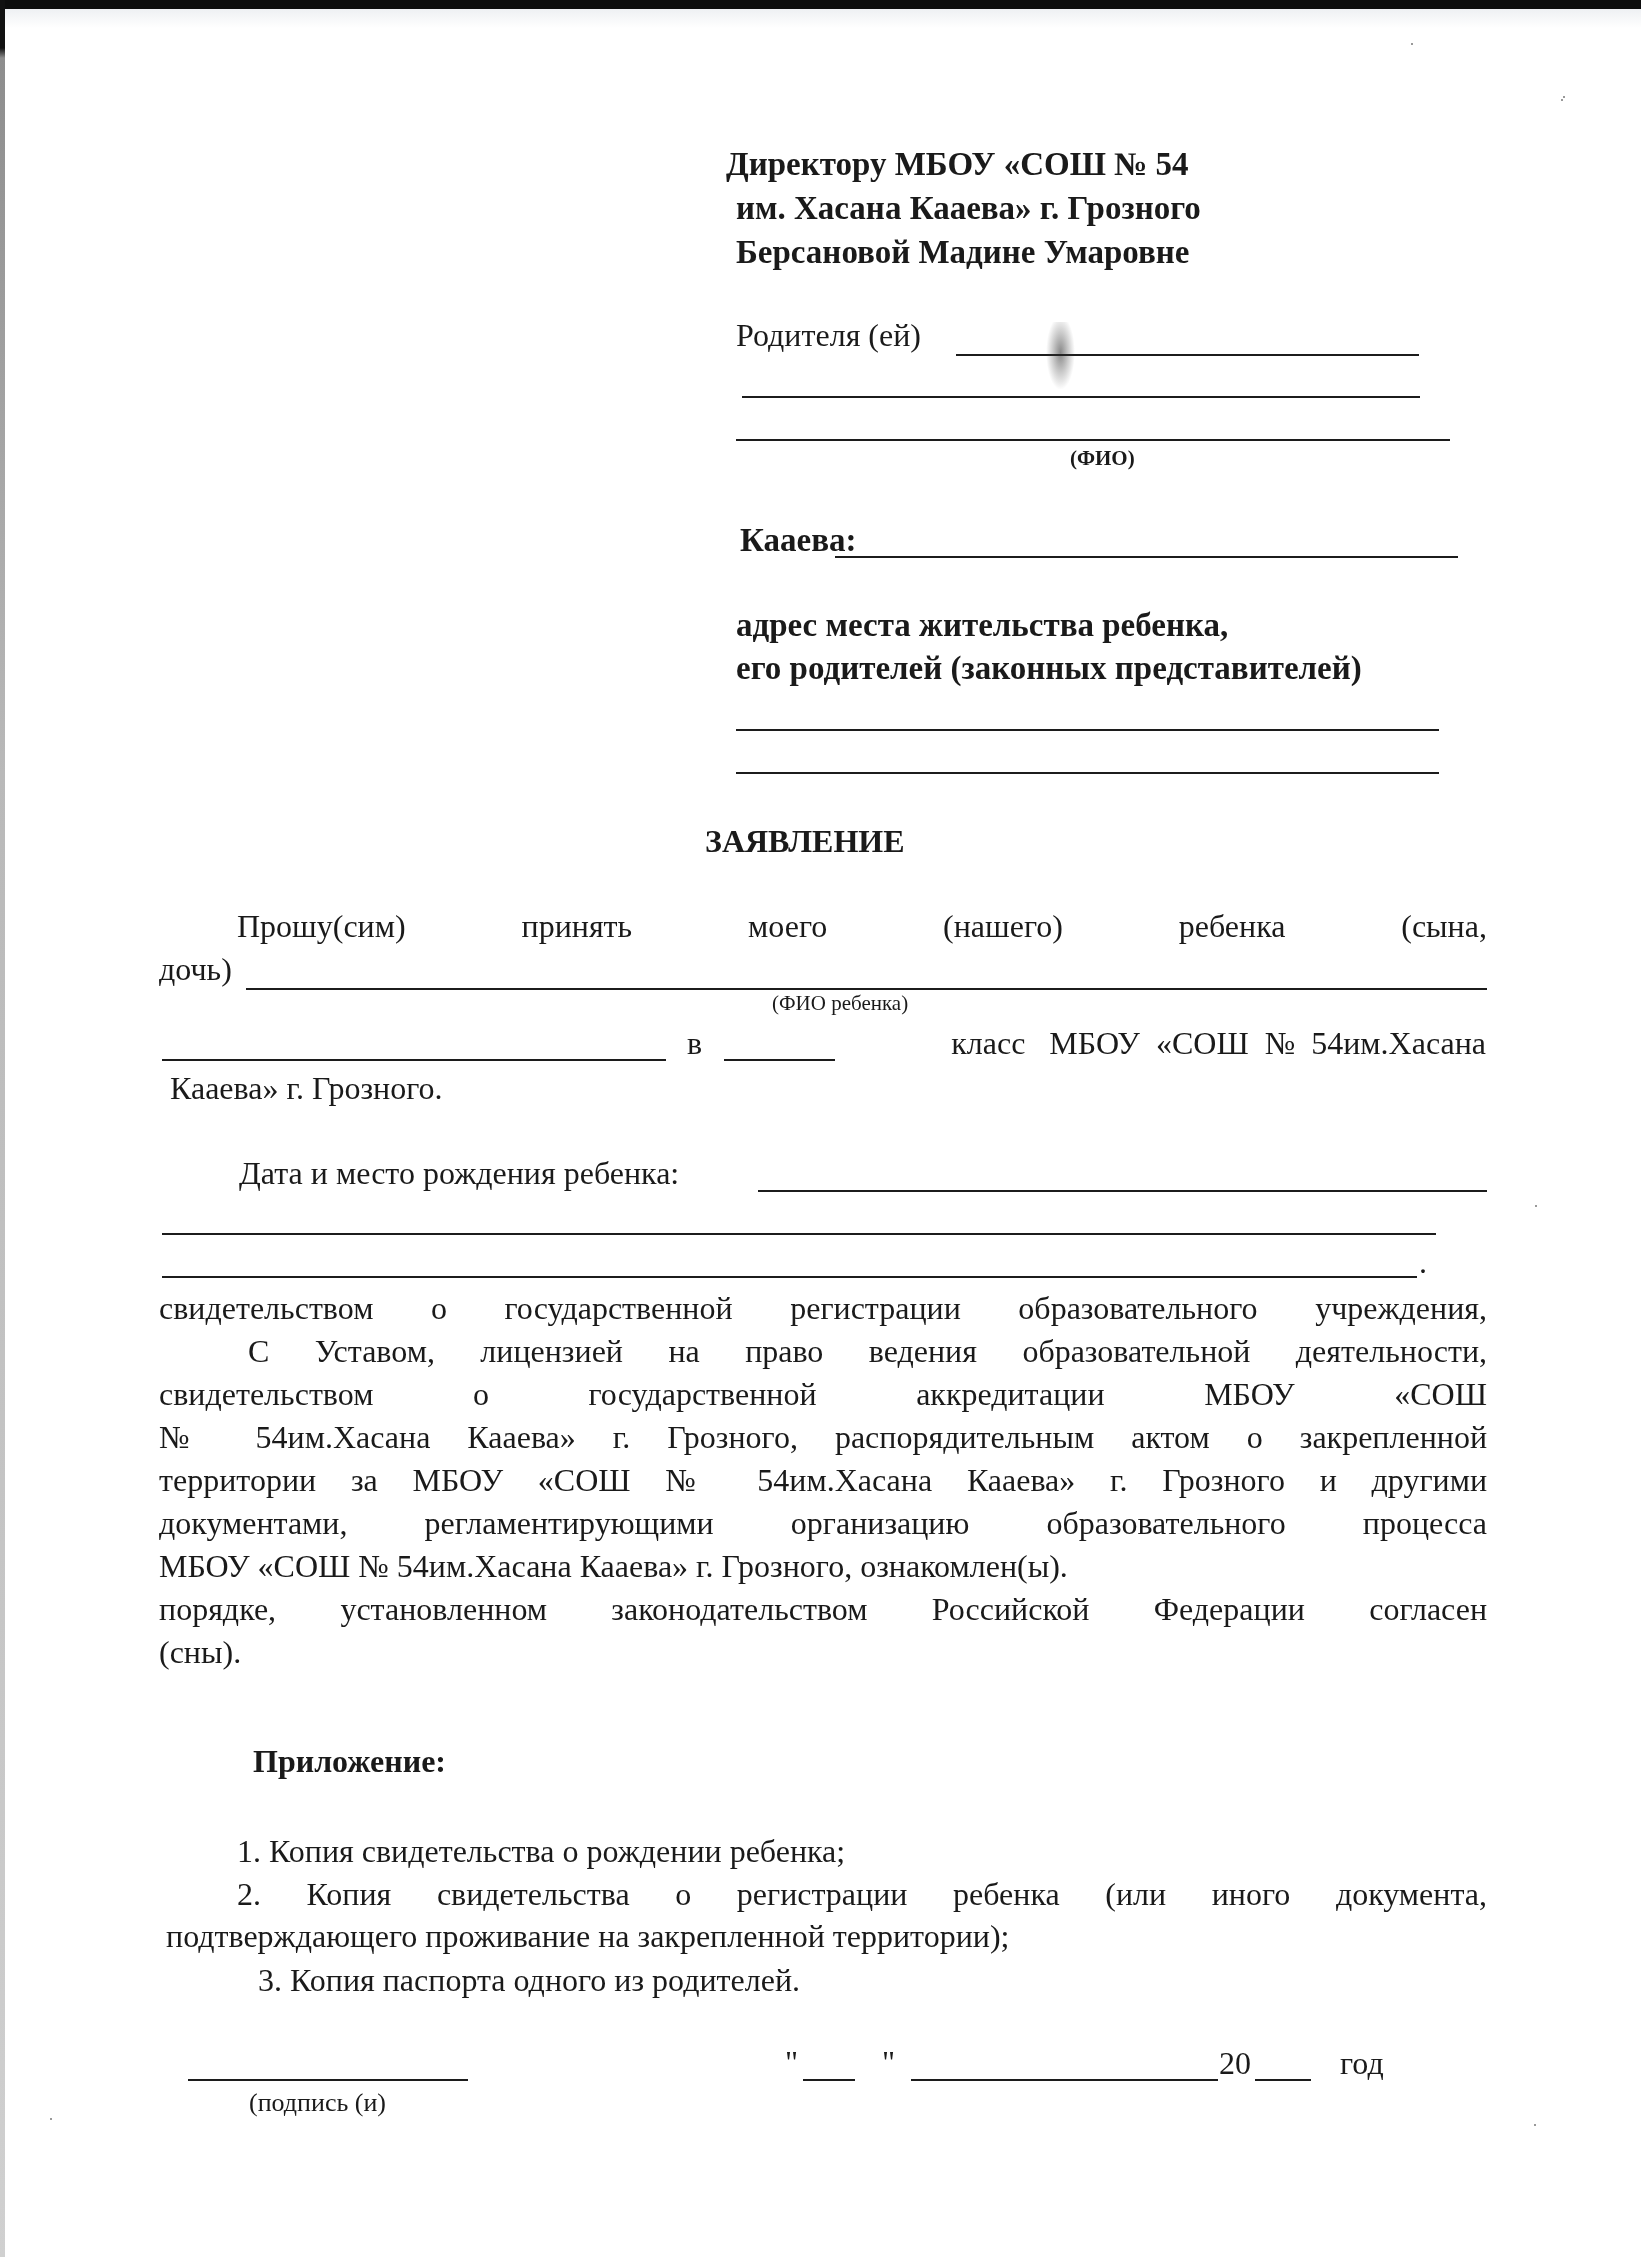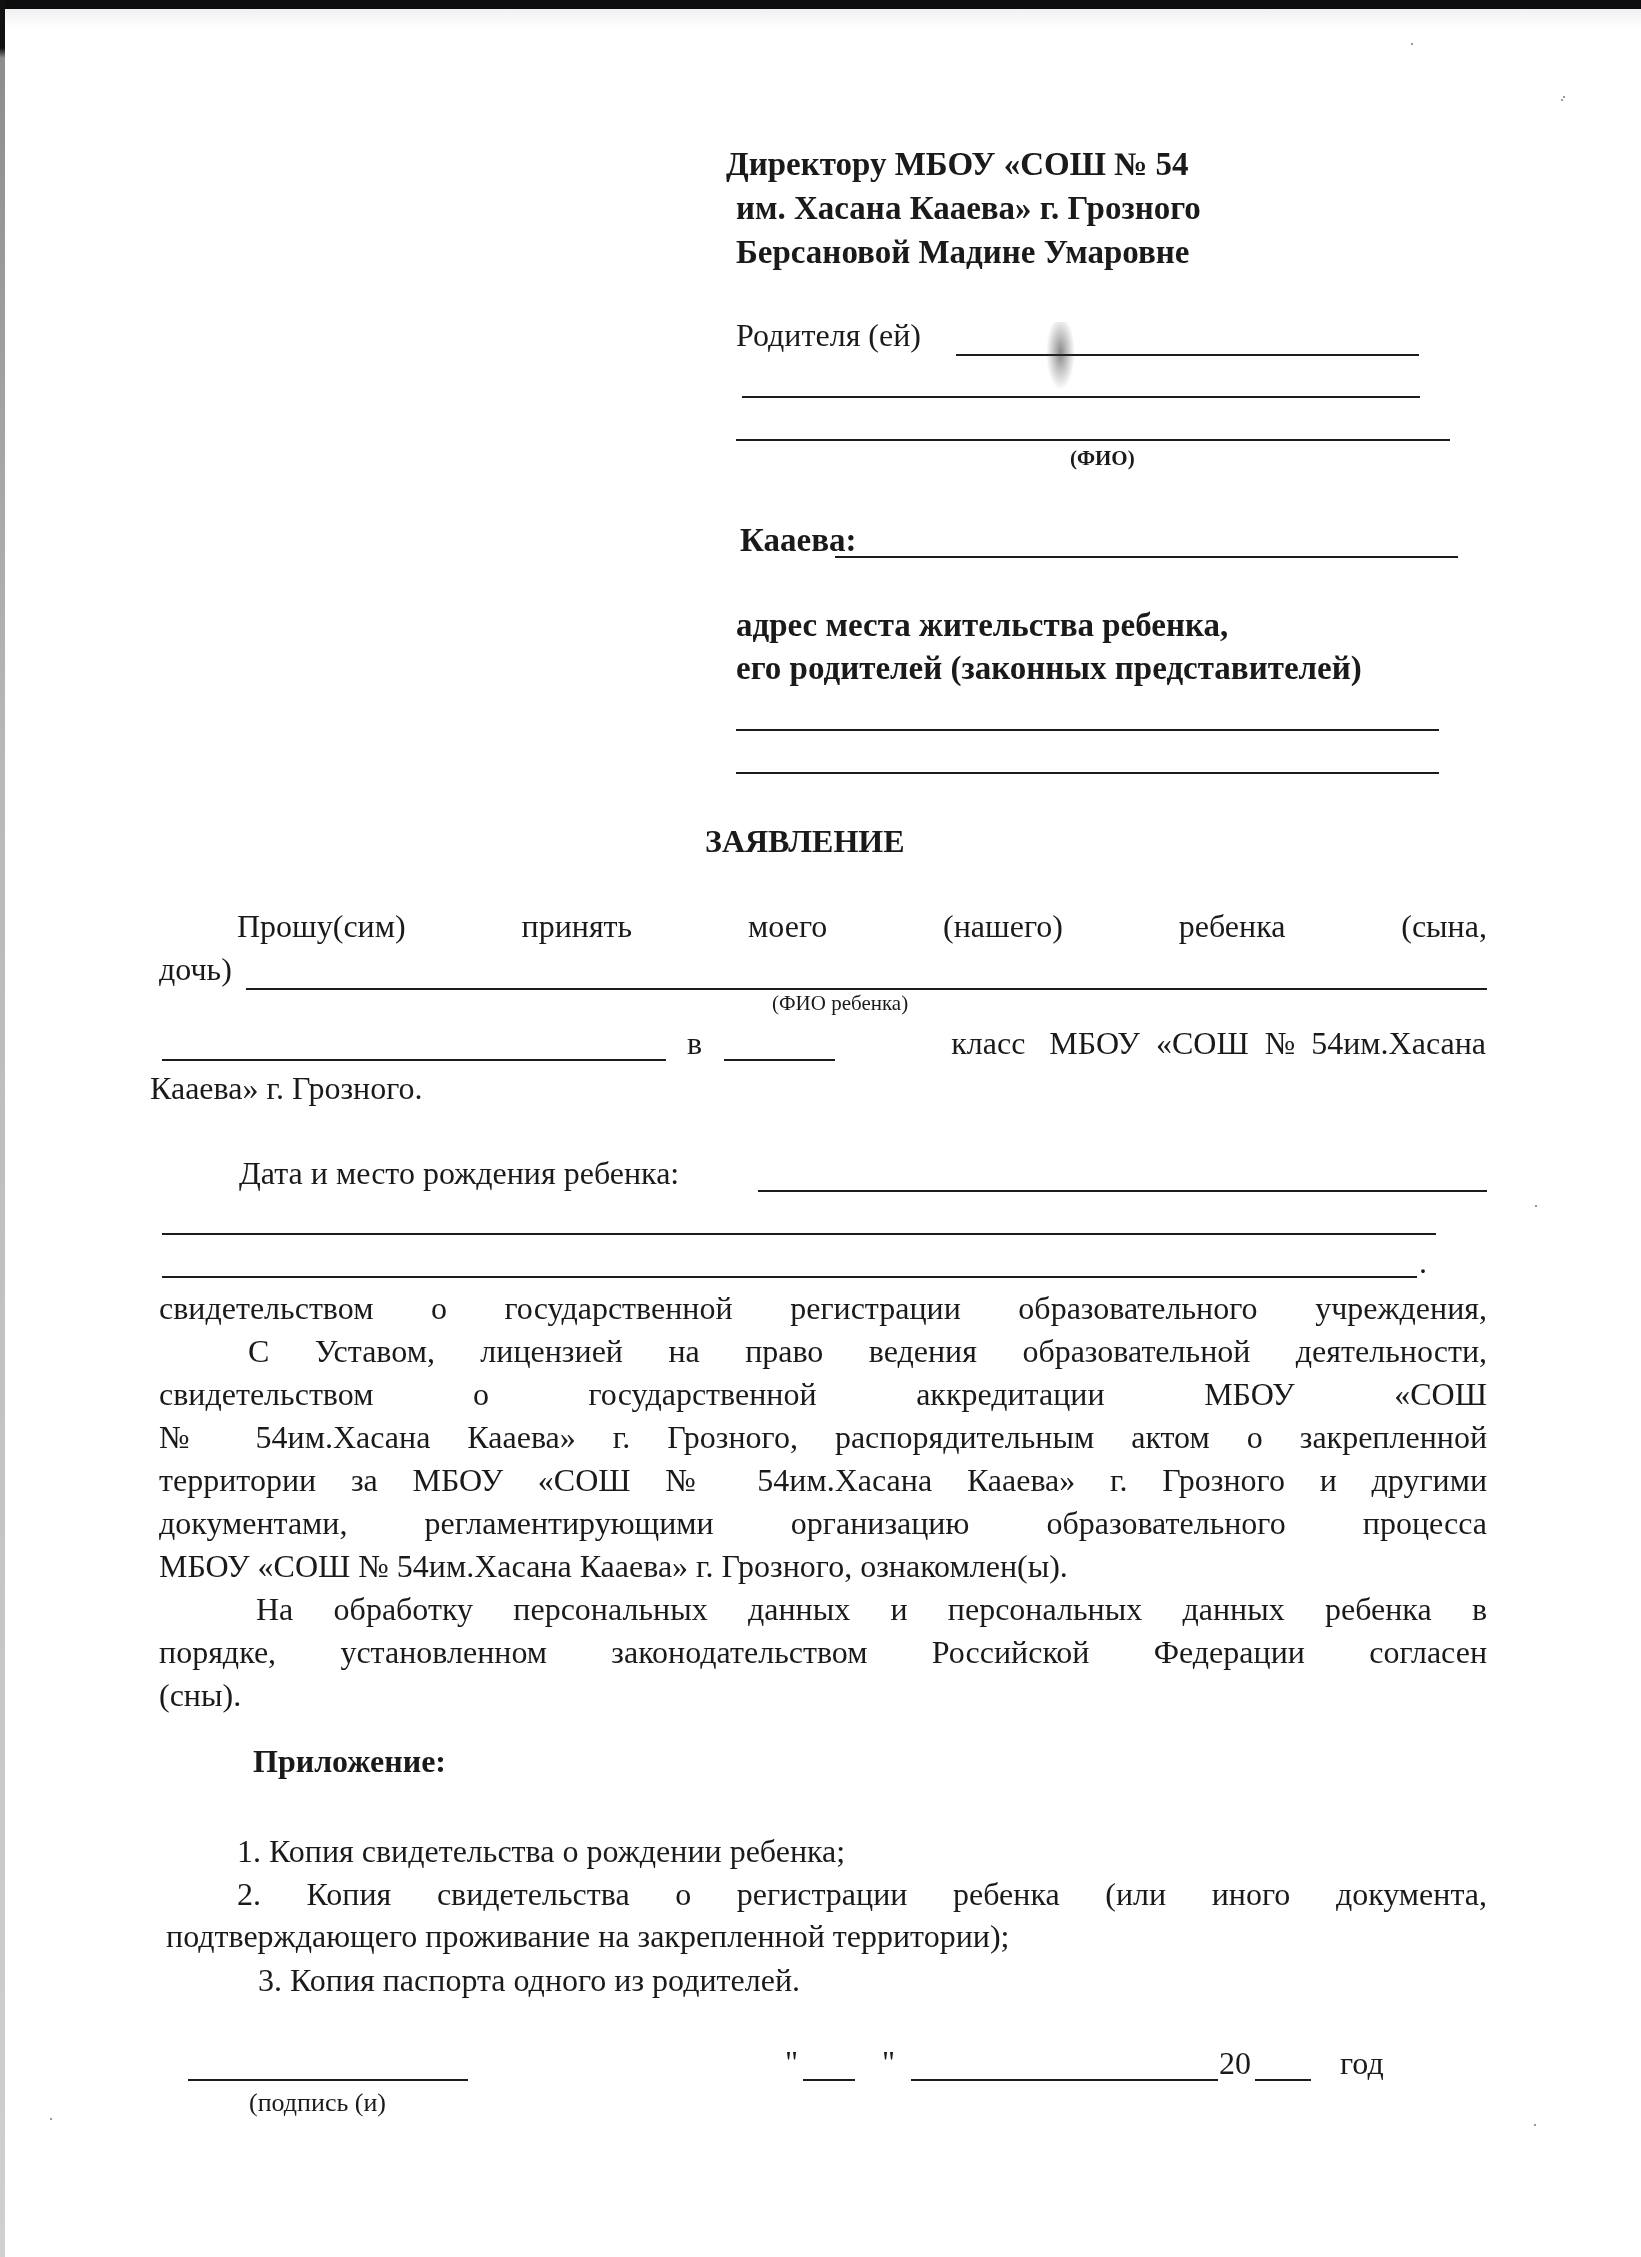--- a/index.html
+++ b/index.html
@@ -61,40 +61,39 @@
   <span>(сына,</span>
 </div>
 <div class="abs reg" style="left:159px; top:951px;">дочь)</div>
 <div class="rule" style="left:246px; top:988px; width:1241px;"></div>
 <div class="abs small" style="left:772px; top:991px;">(ФИО ребенка)</div>
 
 <div class="rule" style="left:162px; top:1059px; width:504px;"></div>
 <div class="abs reg" style="left:687px; top:1025px;">в</div>
 <div class="rule" style="left:724px; top:1059px; width:111px;"></div>
 <div class="abs reg" style="left:854px; top:1025px; width:632px; white-space:pre; text-align:right;">класс   МБОУ  «СОШ  №  54им.Хасана</div>
-<div class="abs reg" style="left:150px; top:1070px;">Кааева» г. Грозного.</div>
+<div class="abs reg" style="left:170px; top:1070px;">Кааева» г. Грозного.</div>
 
 <div class="abs reg" style="left:239px; top:1155px;">Дата и место рождения ребенка:</div>
 <div class="rule" style="left:758px; top:1190px; width:729px;"></div>
 <div class="rule" style="left:162px; top:1233px; width:1274px;"></div>
 <div class="rule" style="left:162px; top:1276px; width:1255px;"></div>
 <div class="abs reg" style="left:1419px; top:1244px;">.</div>
 
 <div class="just" style="top:1287px;">
   <span class="line">свидетельством о государственной регистрации образовательного учреждения,</span>
   <span class="line" style="padding-left:89px;">С  Уставом,  лицензией  на  право ведения образовательной деятельности,</span>
   <span class="line">свидетельством о государственной аккредитации МБОУ «СОШ</span>
   <span class="line">№ 54им.Хасана Кааева» г. Грозного, распорядительным актом о закрепленной</span>
   <span class="line">территории за МБОУ    «СОШ № 54им.Хасана Кааева» г. Грозного  и  другими</span>
   <span class="line">документами, регламентирующими организацию образовательного процесса</span>
   <span class="line" style="text-align-last:left;">МБОУ «СОШ № 54им.Хасана Кааева» г. Грозного, ознакомлен(ы).</span>
 </div>
 
 <div class="just" style="top:1588px;">
-  <span class="line" style="padding-left:97px;">На обработку персональных данных и персональных данных ребенка в</span>
   <span class="line">порядке, установленном законодательством Российской Федерации согласен</span>
   <span class="line" style="text-align-last:left;">(сны).</span>
 </div>
 
 <div class="abs bold reg" style="left:253px; top:1743px;">Приложение:</div>
 <div class="abs reg" style="left:237px; top:1833px;">1.  Копия свидетельства о рождении ребенка;</div>
 <div class="abs reg" style="left:237px; top:1876px; width:1250px; text-align:justify; text-align-last:justify;">2. Копия свидетельства о регистрации ребенка (или иного документа,</div>
 <div class="abs reg" style="left:166px; top:1918px;">подтверждающего проживание на закрепленной территории);</div>
 <div class="abs reg" style="left:250px; top:1962px;margin-left:8px;">3.  Копия паспорта одного из родителей.</div>
 

